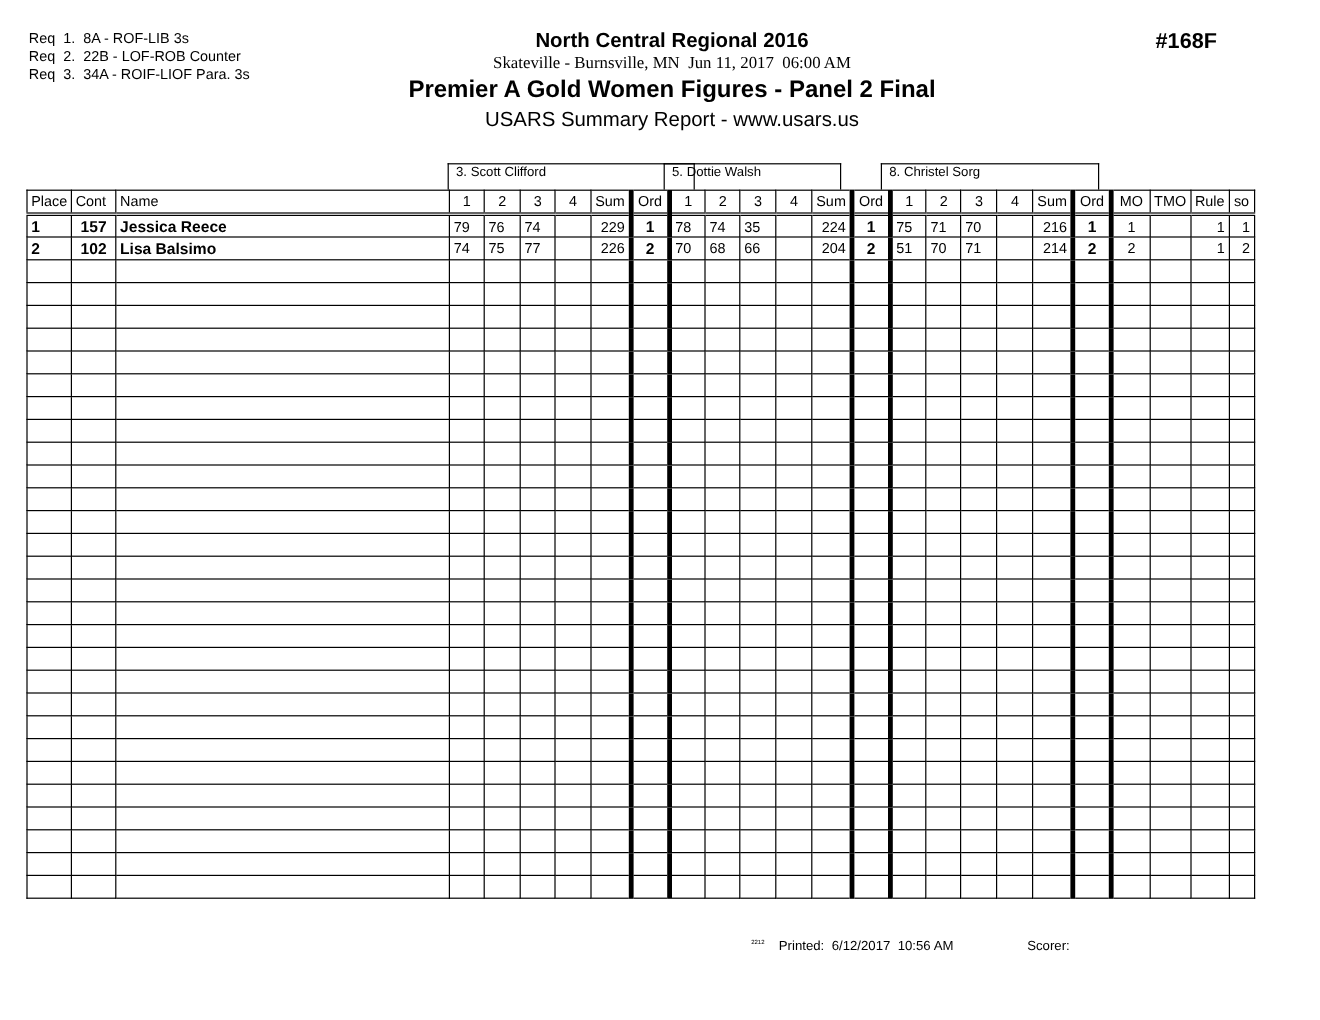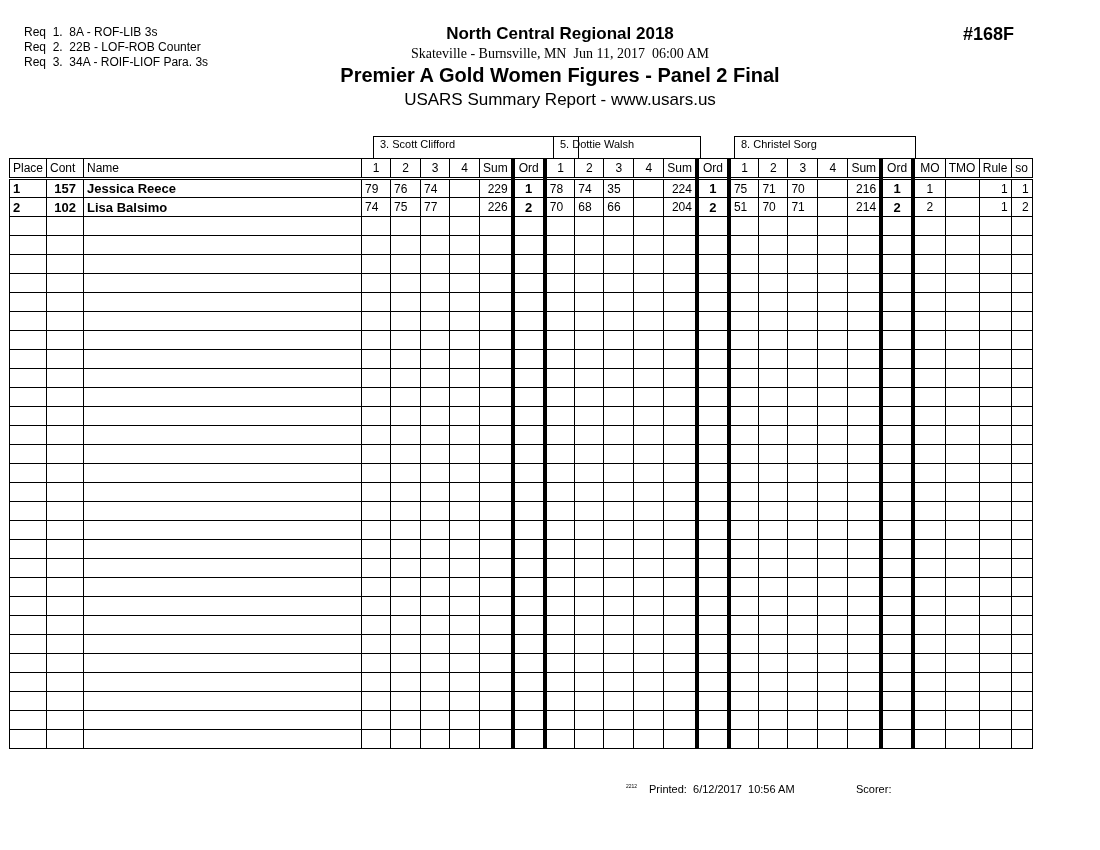--- a/index.html
+++ b/index.html
@@ -10,21 +10,21 @@
   .hdr { position: absolute; left: 300px; width: 520px; text-align: center; white-space: pre; }
   .h1 { top: 24px; font-size: 17px; font-weight: bold; }
   .h2 { top: 46px; font-size: 14px; font-family: Liberation Serif, serif; }
   .h3 { top: 64px; font-size: 20px; font-weight: bold; }
   .h4 { top: 90px; font-size: 17px; }
   .code { position: absolute; left: 963px; top: 24px; font-size: 18px; font-weight: bold; }
 
   .judgehdr { position: absolute; top: 136px; height: 22px; border: 1px solid #000; border-bottom: none;
               box-sizing: border-box; font-size: 11px; padding: 1px 0 0 6px; }
 
-  table.grid { position: absolute; left: 9px; top: 158px; border-collapse: collapse; table-layout: fixed; }
+  table.grid { position: absolute; left: 22px; top: 158px; border-collapse: collapse; table-layout: fixed; }
   table.grid td { border: 1px solid #000; height: 19px; padding: 0 3px; font-size: 12px; box-sizing: border-box;
                   white-space: nowrap; overflow: hidden; }
   table.grid tr.head td { font-size: 12px; border-bottom: 3px double #000; height: 20px; }
   table.grid tr.head td.c { text-align: center; }
   .thick-l { border-left: 4px solid #000 !important; }
   .b { font-weight: bold; font-size: 13px !important; }
   .r { text-align: right; }
   .c { text-align: center; }
 
   .foot { position: absolute; top: 783px; font-size: 11px; white-space: pre; }
@@ -32,21 +32,21 @@
 </style>
 </head>
 <body>
 
 <div class="req">
   <div>Req  1.  8A - ROF-LIB 3s</div>
   <div>Req  2.  22B - LOF-ROB Counter</div>
   <div>Req  3.  34A - ROIF-LIOF Para. 3s</div>
 </div>
 
-<div class="hdr h1">North Central Regional 2018</div>
+<div class="hdr h1">North Central Regional 2016</div>
 <div class="hdr h2">Skateville - Burnsville, MN  Jun 11, 2017  06:00 AM</div>
 <div class="hdr h3">Premier A Gold Women Figures - Panel 2 Final</div>
 <div class="hdr h4">USARS Summary Report - www.usars.us</div>
 <div class="code">#168F</div>
 
 <div class="judgehdr" style="left:373px;width:206px;">3.  Scott Clifford</div>
 <div class="judgehdr" style="left:553px;width:148px;">5.  Dottie Walsh</div>
 <div class="judgehdr" style="left:734px;width:182px;">8.  Christel Sorg</div>
 
 <table class="grid">

